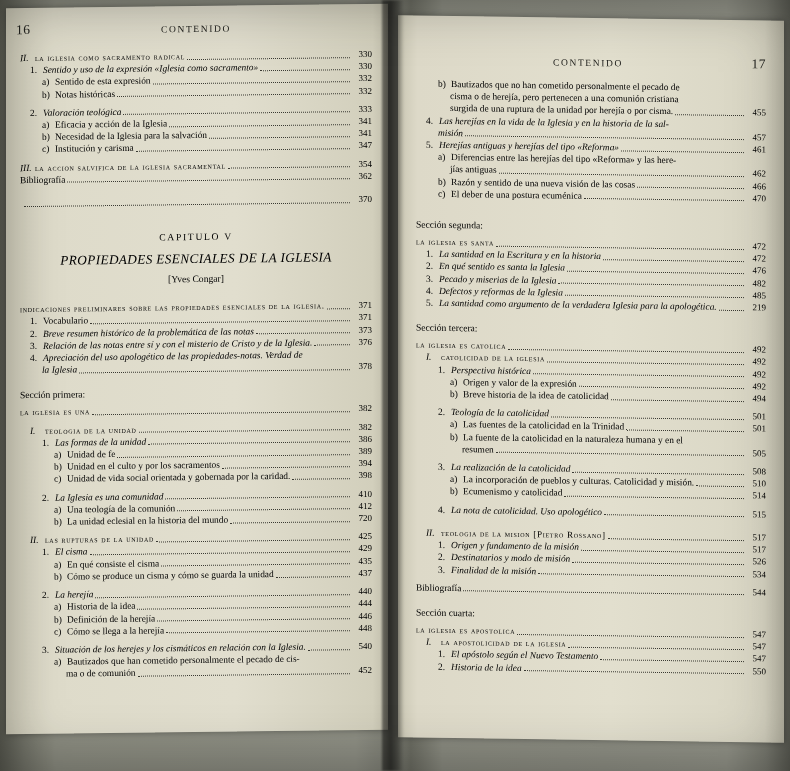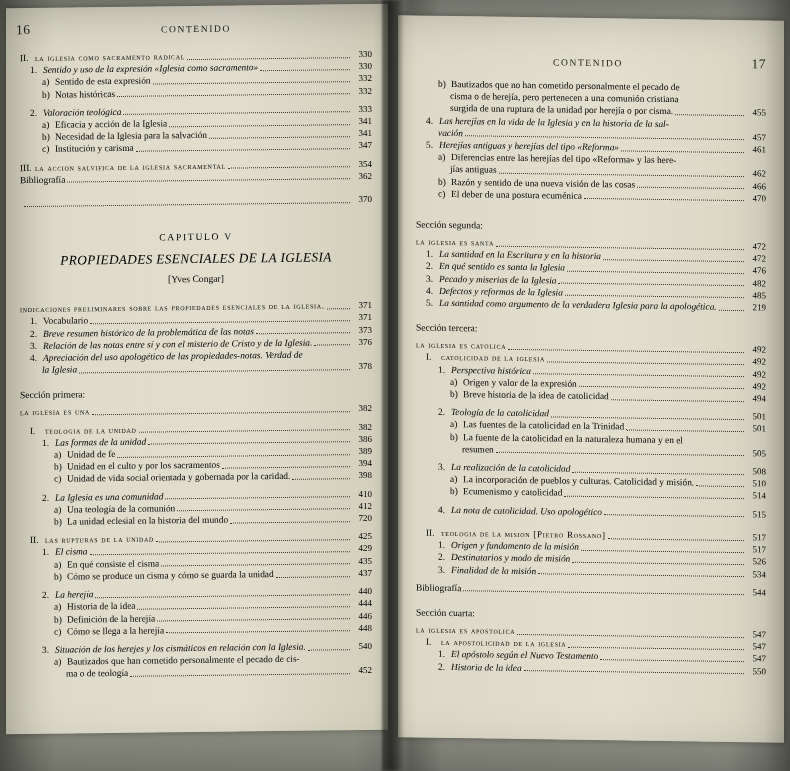--- a/index.html
+++ b/index.html
@@ -44,21 +44,21 @@
 
   .ind0{margin-left:0px;}
   .ind1{margin-left:10px;}
   .ind2{margin-left:22px;}
   .ind3{margin-left:34px;}
   .ind4{margin-left:46px;}
 
   .sc{font-variant:small-caps;letter-spacing:.7px;font-size:9.2px;}
   .it{font-style:italic;}
   .num{display:inline-block;min-width:13px;}
-  .lt{display:inline-block;min-width:15px;}
+  .lt{display:inline-block;min-width:15px;font-style:italic;}
 
   .gap-s{height:6px;}
   .gap-m{height:11px;}
   .gap-l{height:17px;}
 
   .chapline{text-align:center;font-size:9.6px;letter-spacing:1.7px;margin-top:2px;}
   .chaptitle{text-align:center;font-style:italic;font-size:13.2px;letter-spacing:.4px;margin-top:9px;}
   .chapauthor{text-align:center;font-size:9.6px;margin-top:6px;}
   .sectionhead{font-size:9.6px;margin-top:2px;}
 
@@ -291,21 +291,21 @@
           <span class="txt"><span class="num">3.</span><span class="it">Situación de los herejes y los cismáticos en relación con la Iglesia.</span></span>
           <span class="lead"></span>
           <span class="pg-no">540</span>
         </div>
         <div class="line ind3 nolead">
           <span class="txt"><span class="num">a)</span><span>Bautizados que han cometido personalmente el pecado de cis-</span></span>
           <span class="lead"></span>
           <span class="pg-no"></span>
         </div>
         <div class="line ind4">
-          <span class="txt">ma o de teología</span>
+          <span class="txt">ma o de comunión</span>
           <span class="lead"></span>
           <span class="pg-no">452</span>
         </div>
 
       </div>
     </div>
   </div>
 
   <div class="sheet" id="right-sheet">
     <div class="inner">
@@ -329,21 +329,21 @@
           <span class="lead"></span>
           <span class="pg-no">455</span>
         </div>
 
         <div class="line ind1 nolead">
           <span class="txt"><span class="num">4.</span><span class="it">Las herejías en la vida de la Iglesia y en la historia de la sal-</span></span>
           <span class="lead"></span>
           <span class="pg-no"></span>
         </div>
         <div class="line ind2">
-          <span class="txt it">vación</span>
+          <span class="txt it">misión</span>
           <span class="lead"></span>
           <span class="pg-no">457</span>
         </div>
 
         <div class="line ind1">
           <span class="txt"><span class="num">5.</span><span class="it">Herejías antiguas y herejías del tipo «Reforma»</span></span>
           <span class="lead"></span>
           <span class="pg-no">461</span>
         </div>
         <div class="line ind2 nolead">

